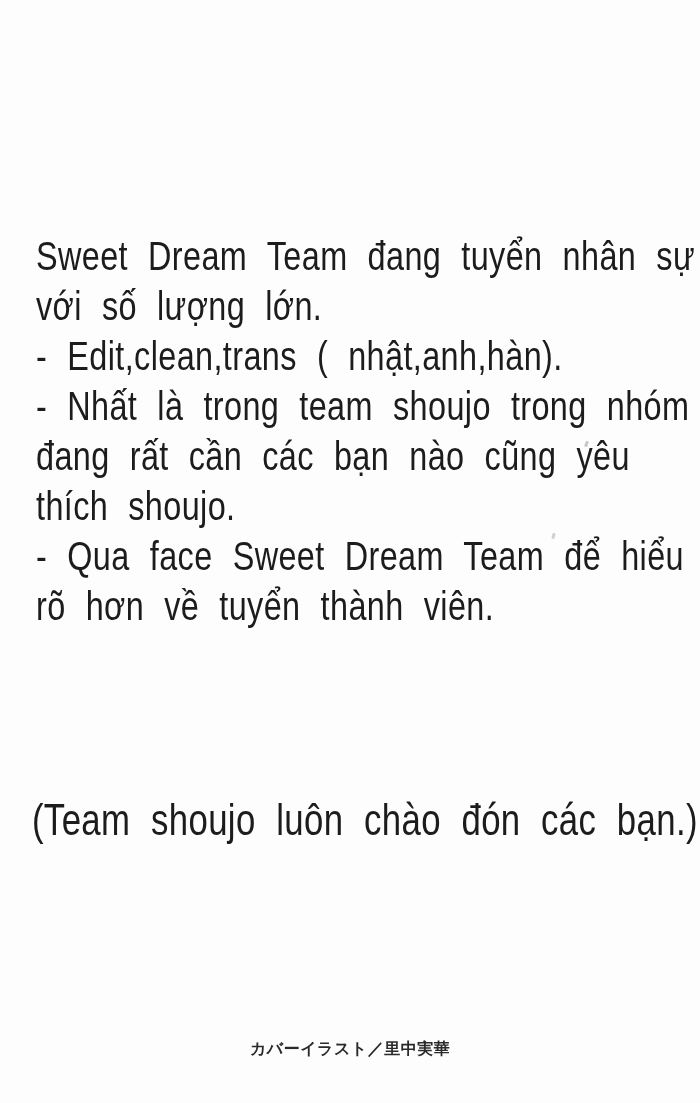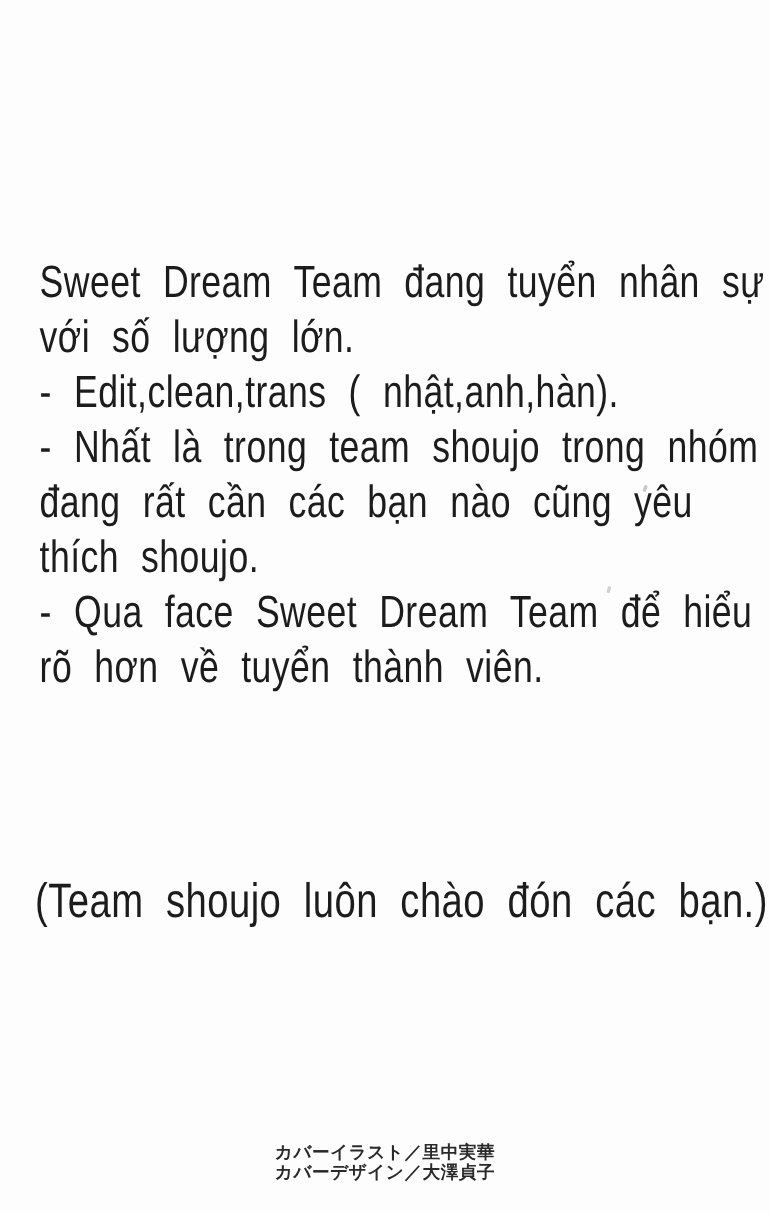--- a/index.html
+++ b/index.html
@@ -94,19 +94,18 @@
       <div class="notice-line">rõ hơn về tuyển thành viên.</div>
     </div>
   </div>
 
   <div class="footer-note-wrap">
     <div class="footer-note-inner">(Team shoujo luôn chào đón các bạn.)</div>
   </div>
 
   <div class="credits">
     <div>カバーイラスト／里中実華</div>
-    <div>カバーデザイン／大澤貞子</div>
   </div>
 
   <div class="speck speck-1"></div>
   <div class="speck speck-2"></div>
 
 </div>
 
 </body></html>

